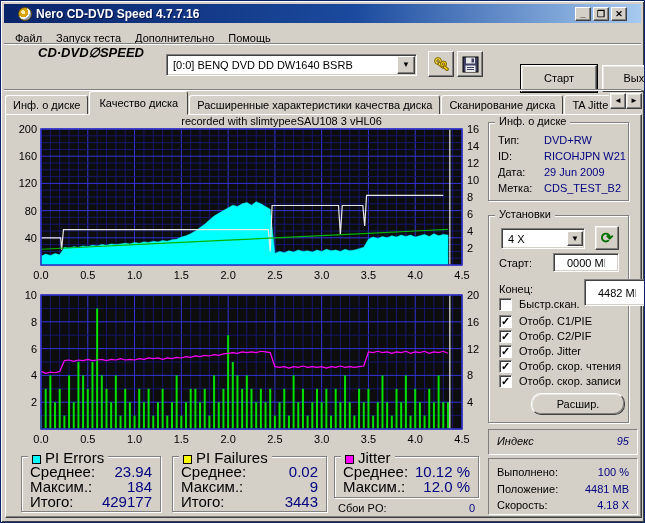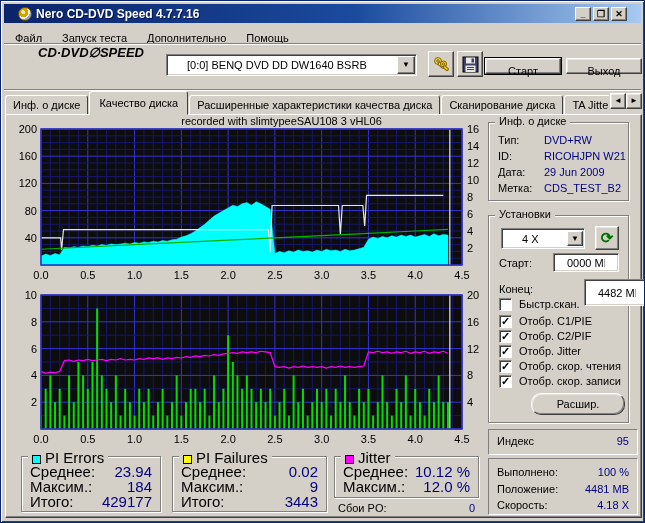--- a/index.html
+++ b/index.html
@@ -20,44 +20,44 @@
     background:radial-gradient(circle at 35% 35%, #ffe9a8 0 18%, #d8a200 19% 45%, #f3f3f3 46% 60%, #9aa7c0 61% 100%);
     border:1px solid #6a5300; margin-right:4px; flex:0 0 auto;}
   .title-text{ font-weight:bold; font-size:12px; flex:1 1 auto; white-space:nowrap; overflow:hidden;
     text-shadow:1px 1px 0 #00114d;}
   .winbtn{ width:16px; height:14px; margin-left:2px; background:#d4d0c8;
     border:1px solid; border-color:#fff #404040 #404040 #fff;
     box-shadow: inset -1px -1px 0 #808080;
     font-size:9px; line-height:12px; text-align:center; color:#000; font-weight:bold; cursor:default;}
   
   .menubar{ position:absolute; left:3px; top:22px; right:3px; height:29px;
-    display:flex; align-items:center; gap:8px; padding-left:5px;}
+    display:flex; align-items:center; gap:2px; padding-left:5px;}
   .menu-item{ padding:2px 6px; cursor:default; }
   .hsep{ position:absolute; left:3px; right:3px; height:2px;
     border-top:1px solid #808080; border-bottom:1px solid #ffffff;}
   
   .toolbar{ position:absolute; left:3px; top:44px; right:3px; height:44px; }
   .logo{ position:absolute; left:12px; top:0px; width:150px; text-align:center; color:#000;}
   .logo-top{ font-weight:bold; font-size:27px; line-height:24px; letter-spacing:-1px; font-family:"DejaVu Sans",sans-serif;}
   .logo-bottom{ font-weight:bold; font-style:italic; font-size:13px; letter-spacing:0px; white-space:nowrap;}
   .combo{ position:absolute; left:162px; top:9px; width:251px; height:22px; background:#fff;
     border:1px solid; border-color:#808080 #fff #fff #808080;
     box-shadow: inset 1px 1px 0 #404040, inset -1px -1px 0 #d4d0c8;
     display:flex; align-items:center;}
-  .combo .val{ flex:1 1 auto; padding:0 20px; white-space:nowrap; overflow:hidden;}
+  .combo .val{ flex:1 1 auto; padding:0 6px; white-space:nowrap; overflow:hidden;}
   .combo-arrow-btn{ flex:0 0 auto; width:18px; height:18px; margin:1px; background:#d4d0c8;
     border:1px solid; border-color:#fff #404040 #404040 #fff; box-shadow: inset -1px -1px 0 #808080;
     font-size:8px; text-align:center; line-height:16px;}
   .toolbtn{ position:absolute; top:6px; width:26px; height:26px; background:#d4d0c8;
     border:1px solid; border-color:#fff #404040 #404040 #fff; box-shadow: inset -1px -1px 0 #808080;
     display:flex; align-items:center; justify-content:center; cursor:default;}
   .btn3d{ background:#d4d0c8; border:1px solid; border-color:#fff #404040 #404040 #fff;
     box-shadow: inset -1px -1px 0 #808080, inset 1px 1px 0 #e8e6e0;
     text-align:center; cursor:default;}
-  .push{ position:absolute; top:13px; height:16px; line-height:25px; width:76px;}
+  .push{ position:absolute; top:20px; height:27px; line-height:25px; width:76px;margin-left:36px;}
   .default-btn{ outline:1px solid #000; }
   
   .tabstrip{ position:absolute; left:4px; top:90px; width:604px; height:24px; overflow:hidden;
     display:flex; align-items:flex-end;}
   .tab{ height:20px; line-height:18px; padding:0 7px; background:#d4d0c8; white-space:nowrap;
     border:1px solid; border-color:#fff #404040 #d4d0c8 #fff;
     border-top-left-radius:3px; border-top-right-radius:3px; margin-right:1px; cursor:default;}
   .tab.sel{ height:24px; line-height:22px; position:relative; z-index:3; padding:0 9px;
     border-bottom:1px solid #d4d0c8;}
   .tabscroll{ position:absolute; top:92px; width:16px; height:16px; font-size:8px; line-height:14px;}
@@ -467,21 +467,21 @@
         <span>Отобр. скор. чтения</span>
       </div>
     <div class="checkrow" style="top:158px;">
         <span class="checkbox">✓</span>
         <span>Отобр. скор. записи</span>
       </div>
     <div class="btn3d" style="position:absolute; left:42px; top:177px; width:94px; height:22px; line-height:20px;border-radius:10px;">Расшир.</div>
   </div>
 
   <div class="inset-panel" style="left:487px; top:428px; width:150px; height:26px;">
-    <div class="statrow" style="top:5px;">
+    <div class="statrow" style="top:5px;font-style:italic;">
       <span class="lbl">Индекс</span>
       <span class="val">95</span>
     </div>
   </div>
 
   <div class="inset-panel" style="left:487px; top:457px; width:150px; height:57px;">
     <div class="statrow" style="top:7px;">
         <span class="lbl">Выполнено:</span>
         <span class="val">100 %</span>
       </div>

